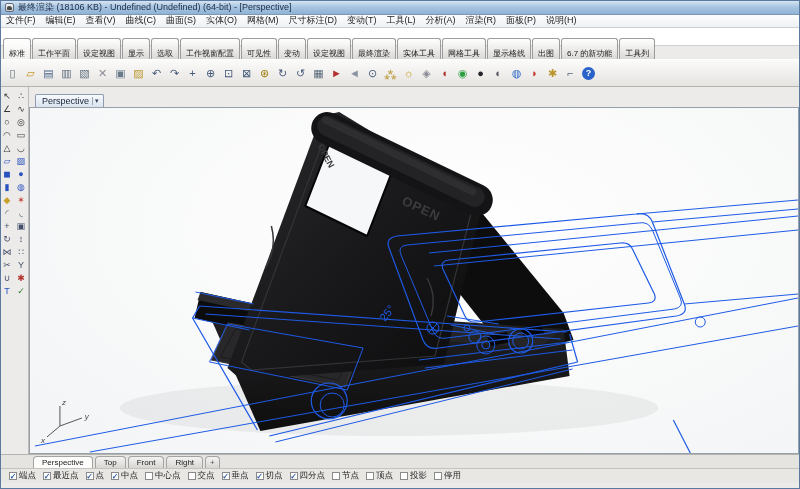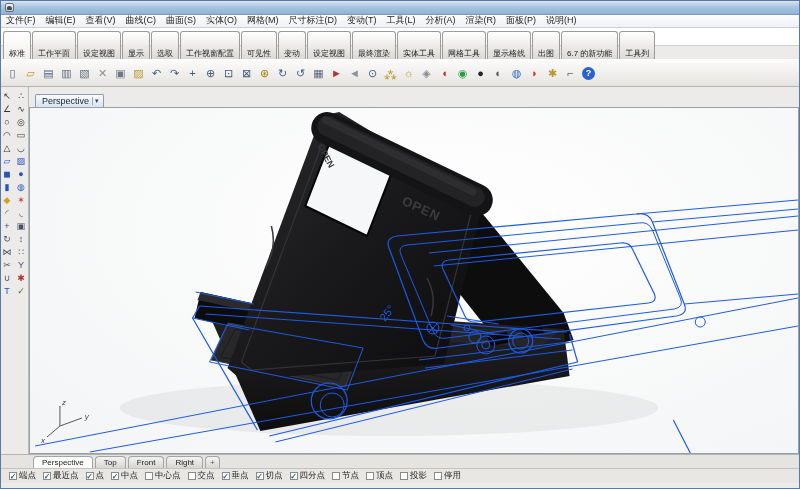--- a/index.html
+++ b/index.html
@@ -20,21 +20,21 @@
   .menu-item{padding:0 5px;cursor:default;}
 
   
   .cmd-history{height:17px;background:#fff;border-bottom:1px solid #cfcfcf;padding:0 3px;
     font-size:8px;line-height:8.5px;color:#222;overflow:hidden;white-space:nowrap;}
   .cmd-prompt{height:12px;background:#fff;border:1px solid #a8a8a8;margin:0 1px 1px 1px;
     font-size:9px;line-height:11px;padding:0 3px;color:#222;}
 
   
   .tb-tabs{height:13px;display:flex;align-items:flex-end;padding:0 2px;background:#ecebe9;white-space:nowrap;}
-  .tb-tab{font-size:8px;line-height:10px;padding:17px 5px 0 5px;margin-right:1px;color:#222;
+  .tb-tab{font-size:8px;line-height:10px;padding:10px 5px 0 5px;margin-right:1px;color:#222;
     background:linear-gradient(#ffffff,#dbd9d5);border:1px solid #9c9c9c;border-bottom:none;
     border-radius:3px 3px 0 0;}
   .tb-tab.active{background:linear-gradient(#ffffff,#f1f0ee);position:relative;z-index:2;}
 
   
   .tb-icons{height:26px;display:flex;align-items:center;gap:1px;padding:0 3px;
     background:linear-gradient(#fbfbfa,#e6e4e1);border-top:1px solid #fff;border-bottom:1px solid #b5b3af;}
   .tbicon{width:17px;height:17px;display:flex;align-items:center;justify-content:center;
     font-size:11px;border-radius:2px;cursor:default;}
   .tbicon.round{border-radius:50%;width:13px;height:13px;margin:0 2px;font-weight:bold;font-size:9px;}
@@ -69,20 +69,21 @@
   .os-box{width:8px;height:8px;box-sizing:border-box;border:1px solid #8a8a8a;background:#fff;
     display:inline-flex;align-items:center;justify-content:center;font-size:8px;line-height:7px;color:#2d5a9e;font-weight:bold;}
 </style>
 </head>
 <body>
 
 <div id="app">
 
   <div class="titlebar">
     <span class="appicon"></span>
+    <span>最终渲染 (18106 KB) - Undefined (Undefined) (64-bit) - [Perspective]</span>
   </div>
 
   <div class="menubar" id="menubar">
       <span class="menu-item">文件(F)</span>
       <span class="menu-item">编辑(E)</span>
       <span class="menu-item">查看(V)</span>
       <span class="menu-item">曲线(C)</span>
       <span class="menu-item">曲面(S)</span>
       <span class="menu-item">实体(O)</span>
       <span class="menu-item">网格(M)</span>

